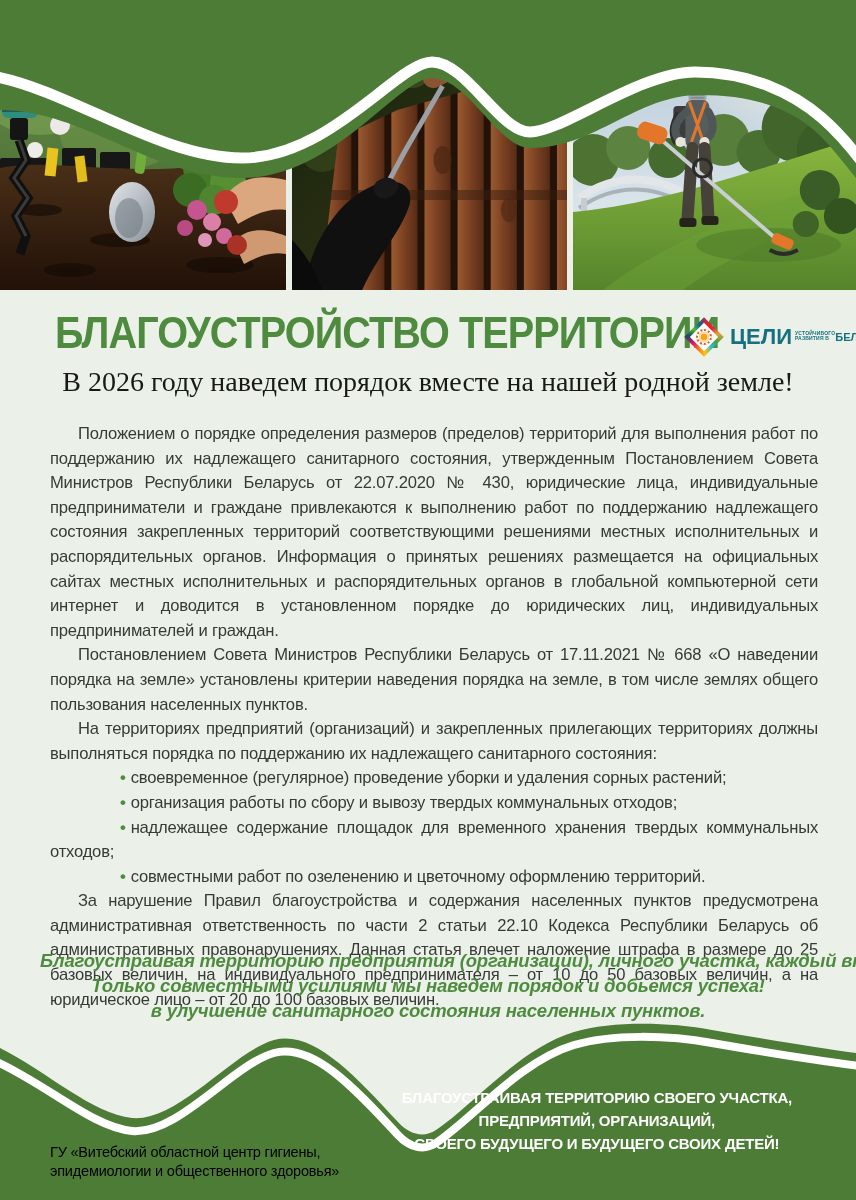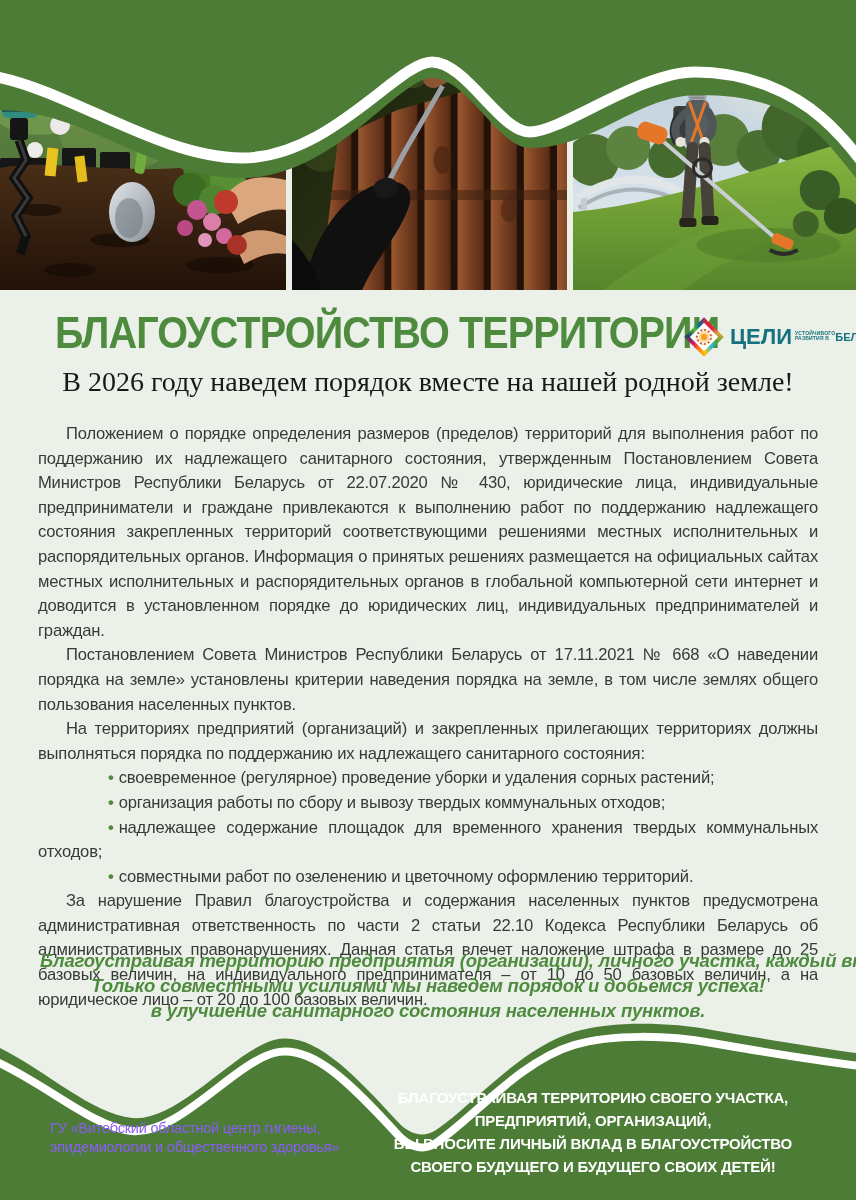--- a/index.html
+++ b/index.html
@@ -51,39 +51,39 @@
   .logo-sub-small{font-size:5px;font-weight:700;color:var(--teal);letter-spacing:.2px;}
   .logo-sub-big{font-size:11px;font-weight:700;color:var(--teal);margin-top:1px;}
   
   .subtitle{
     position:absolute;left:0;right:0;top:366px;margin:0;text-align:center;
     font-family:Liberation Serif, serif;
     font-size:28px;font-weight:400;color:#171a17;
   }
   
   .body-text{
-    position:absolute;left:38px;right:38px;top:422px;
+    position:absolute;left:50px;right:38px;top:422px;
     font-size:16.6px;line-height:24.6px;letter-spacing:-0.2px;
     color:var(--text);text-align:justify;
   }
   .body-text p{margin:0;text-indent:28px;}
   .body-text p.bullet{text-indent:70px;}
   .bullet .dot{color:var(--title-green);font-weight:700;margin-right:5px;}
   
   .callout{
     position:absolute;left:40px;right:40px;top:948px;text-align:center;
     font-size:18.5px;line-height:25px;font-style:italic;font-weight:700;
     color:var(--callout);letter-spacing:-0.2px;
   }
   .callout div{white-space:nowrap;}
   
   .footer{position:absolute;left:0;top:1020px;width:856px;height:180px;}
   .bottom-wave{position:absolute;left:0;top:0;width:856px;height:180px;}
   .footer-org{
-    position:absolute;left:50px;top:99px;color:#8b5cf6;
+    position:absolute;left:50px;top:123px;color:#000000;
     font-size:14.5px;line-height:19px;letter-spacing:-0.2px;
   }
   .footer-slogan{
     position:absolute;right:64px;top:66px;text-align:center;color:#ffffff;
     font-size:15px;line-height:23px;font-weight:700;letter-spacing:-0.2px;
   }
 </style>
 </head>
 <body>
 
@@ -379,18 +379,17 @@
         C612,14 668,15 712,23
         C764,32 820,41 860,46"></path>
     </svg>
     <div class="footer-org">
       <div>ГУ «Витебский областной центр гигиены,</div>
       <div>эпидемиологии и общественного здоровья»</div>
     </div>
     <div class="footer-slogan">
       <div>БЛАГОУСТРАИВАЯ ТЕРРИТОРИЮ СВОЕГО УЧАСТКА,</div>
       <div>ПРЕДПРИЯТИЙ, ОРГАНИЗАЦИЙ,</div>
-      <div>ВЫ ВНОСИТЕ ЛИЧНЫЙ ВКЛАД В БЛАГОУСТРОЙСТВО</div>
       <div>СВОЕГО БУДУЩЕГО И БУДУЩЕГО СВОИХ ДЕТЕЙ!</div>
     </div>
   </div>
 
 </div>
 
 </body></html>

